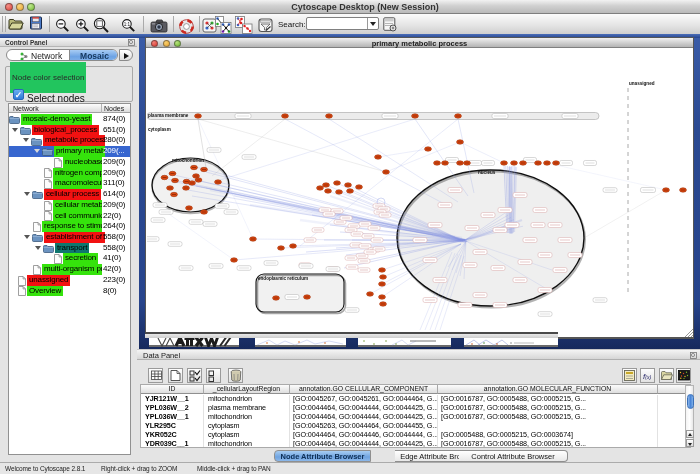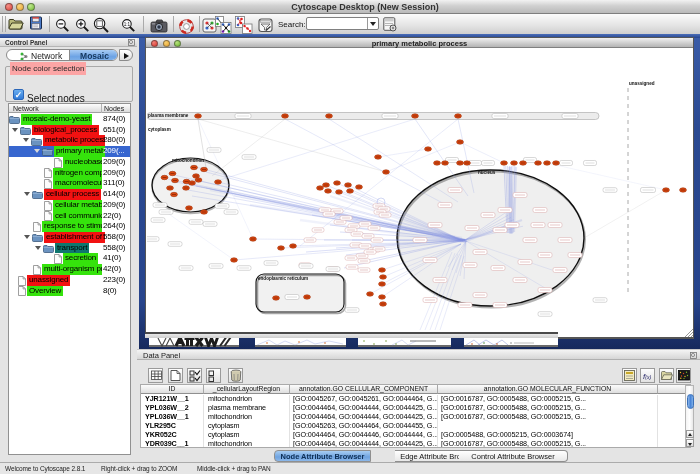--- a/index.html
+++ b/index.html
@@ -12,21 +12,21 @@
 #toolbar{left:0;top:14px;width:700px;height:20px;background:linear-gradient(#fbfbfb,#e3e3e3 60%,#cfcfcf);}
 #toolbar .sep{width:1px;height:16px;background:#aaa;top:2px;}
 #navline{left:0;top:34px;width:700px;height:4px;background:linear-gradient(#4a6db8,#26458e);}
 
 #cp{left:0;top:38px;width:137px;height:424px;background:#e4e4e4;}
 #cphead{left:0;top:0;width:137px;height:9px;background:linear-gradient(#f5f5f5,#d6d6d6);border-bottom:1px solid #b5b5b5;}
 #cphead .t{left:5px;top:1px;font-size:6.5px;font-weight:bold;color:#333;}
 .tabpill{left:6px;top:11px;width:112px;height:12px;background:#fff;border:1px solid #8a8a8a;border-radius:7px;overflow:hidden;}
 .tabarrow{left:119px;top:11px;width:14px;height:12px;background:linear-gradient(#fff,#ddd);border:1px solid #8a8a8a;border-radius:0 7px 7px 0;}
 .gbox{left:5px;top:28px;width:128px;height:36px;border:1px solid #a8a8a8;border-radius:2px;}
-.gboxlab{left:10px;top:24px;font-size:8px;color:#2a2a2a;background:#fca5a5;padding:2px 2px;}
+.gboxlab{left:10px;top:24px;font-size:8px;color:#2a2a2a;background:#22c55e;padding:11px 2px;}
 .combo{left:12px;top:36px;width:113px;height:14px;background:linear-gradient(#fff,#e8e8e8);border:1px solid #909090;border-radius:4px;}
 .stepper{position:absolute;right:1px;top:1px;width:12px;height:10px;background:linear-gradient(#9cc2f0,#4f8bd8);border-radius:3px;border:1px solid #4a7fc0;}
 .cbx{left:13px;top:51px;width:11px;height:11px;background:linear-gradient(#6aaef0,#2f7ad8);border:1px solid #2a66b8;border-radius:2px;color:#fff;font-size:9px;font-weight:bold;line-height:10px;text-align:center;}
 #treepane{left:8px;top:65px;width:123px;height:352px;background:#fff;border:1px solid #919191;}
 #treehead{left:0;top:0;width:121px;height:9px;background:linear-gradient(#fdfdfd,#dcdcdc);border-bottom:1px solid #a0a0a0;font-size:7px;color:#222;}
 .trow{left:0px;width:121px;height:10.73px;font-size:8px;letter-spacing:-0.15px;white-space:nowrap;}
 .tname{position:absolute;top:0px;height:10.7px;line-height:10.7px;color:#000;padding:0 2px;overflow:hidden;}
 .tnum{position:absolute;top:0px;left:94px;height:10.7px;line-height:10.7px;color:#000;}
 .arr{position:absolute;top:3px;width:0;height:0;border-left:3.5px solid transparent;border-right:3.5px solid transparent;border-top:4.5px solid #555;}
 

